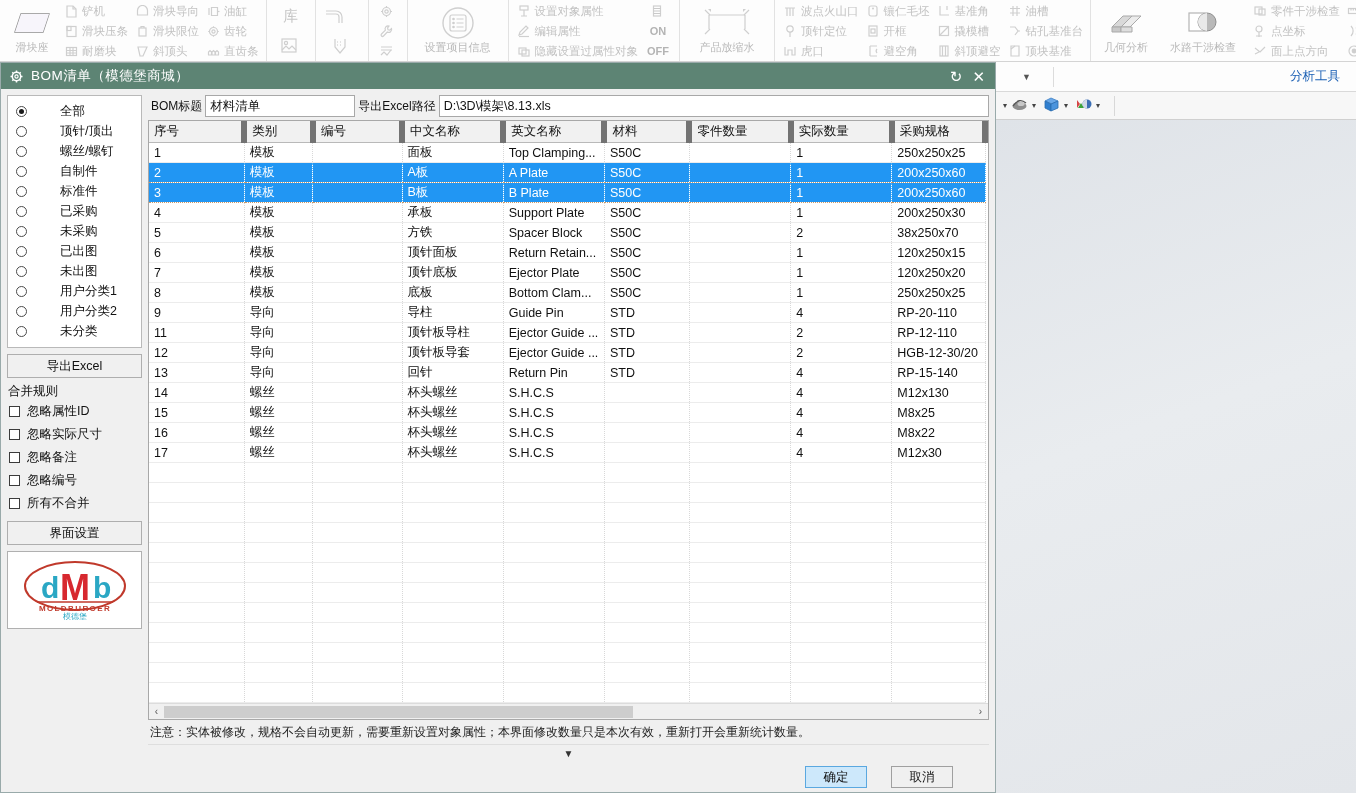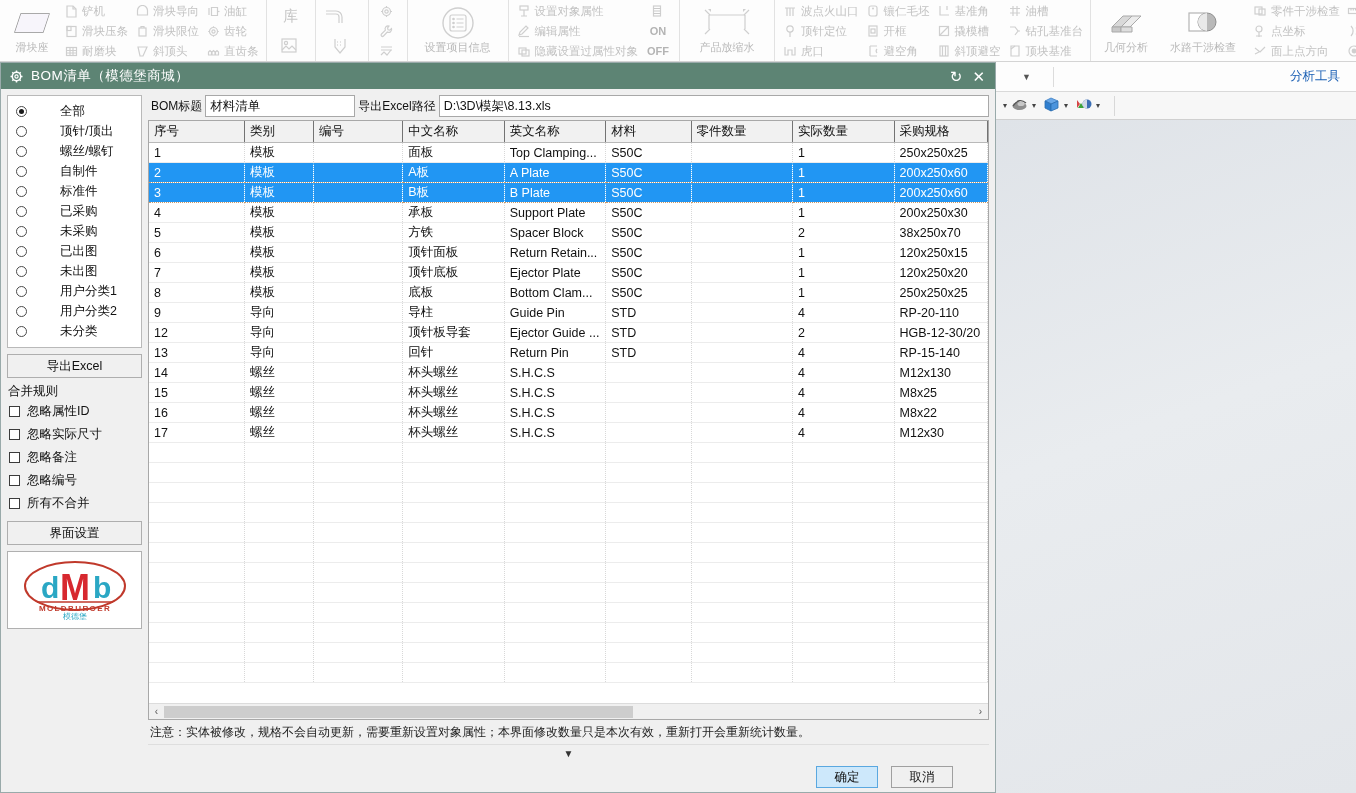--- a/index.html
+++ b/index.html
@@ -108,42 +108,42 @@
     height:22px; border:1px solid #a8a8a8; background:#fff; font-size:12.5px;
     padding:0 4px; display:flex; align-items:center; color:#111;
   }
   #bom-title-input { width:150px; }
   #xls-path-input { flex:1; min-width:0; }
 
   
   #table-wrap { flex:1; border:1px solid #a8a8a8; background:#fff; overflow:hidden; display:flex; flex-direction:column; min-height:0; }
   table.bom { border-collapse:collapse; width:100%; table-layout:fixed; }
   table.bom th {
-    background:#f1f1f1; border-right:1px solid #737373; border-bottom:1px solid #b9b9b9;
+    background:#f1f1f1; border-right:6px solid #737373; border-bottom:1px solid #b9b9b9;
     font-weight:normal; font-size:12.5px; text-align:left; padding:2px 0 2px 5px; height:20px; color:#111;
   }
   table.bom td {
     border-right:1px dotted #d8d8d8; border-bottom:1px solid #ececec;
     font-size:12.5px; padding:1px 0 1px 5px; height:20px; color:#111; overflow:hidden;
     white-space:nowrap; text-overflow:ellipsis;
   }
   table.bom tr.sel td { background:#2196f3; color:#fff; border-bottom-color:#2196f3; border-right-color:#59b4f5; }
   table.bom tr.sel.focus td { border-top:1px dotted #c96; border-bottom:1px dotted #c96; }
   table.bom tr.empty td { height:20px; }
 
   #hscroll { height:16px; flex:0 0 16px; background:#f0f0f0; border-top:1px solid #dcdcdc;
       display:flex; align-items:center; }
   #hscroll .arrow { width:15px; text-align:center; font-size:10px; color:#555; }
   #hscroll .track { flex:1; height:14px; background:#f0f0f0; position:relative; }
   #hscroll .thumb { position:absolute; left:0; top:1px; height:12px; width:58%; background:#cdcdcd; }
 
   #note { height:24px; flex:0 0 24px; display:flex; align-items:center; font-size:12px; color:#222; padding-left:2px; }
   #expander { height:18px; flex:0 0 18px; display:flex; align-items:center; justify-content:center; border-top:1px solid #dedede; }
   #expander .car { font-size:10px; color:#333; }
-  #dlg-foot { height:30px; flex:0 0 30px; display:flex; align-items:center; justify-content:flex-end; padding:0 36px 0 0; gap:13px; }
+  #dlg-foot { height:30px; flex:0 0 30px; display:flex; align-items:center; justify-content:flex-end; padding:0 36px 0 0; gap:24px; }
   .fbtn { width:62px; height:22px; display:flex; align-items:center; justify-content:center;
      font-size:12.5px; border:1px solid #a0a0a0; background:#f0f0f0; color:#111; }
   .fbtn.primary { background:#cde8fb; border:1px solid #5aa8e0; }
 </style>
 </head>
 <body>
 
 <div id="ribbon">
 
   <div class="rgroup">
@@ -873,20 +873,31 @@
                   <td>导向</td>
                   <td></td>
                   <td>导柱</td>
                   <td>Guide Pin</td>
                   <td>STD</td>
                   <td></td>
                   <td>4</td>
                   <td>RP-20-110</td>
                 </tr>
                 <tr>
+                  <td>11</td>
+                  <td>导向</td>
+                  <td></td>
+                  <td>顶针板导柱</td>
+                  <td>Ejector Guide ...</td>
+                  <td>STD</td>
+                  <td></td>
+                  <td>2</td>
+                  <td>RP-12-110</td>
+                </tr>
+                <tr>
                   <td>12</td>
                   <td>导向</td>
                   <td></td>
                   <td>顶针板导套</td>
                   <td>Ejector Guide ...</td>
                   <td>STD</td>
                   <td></td>
                   <td>2</td>
                   <td>HGB-12-30/20</td>
                 </tr>

